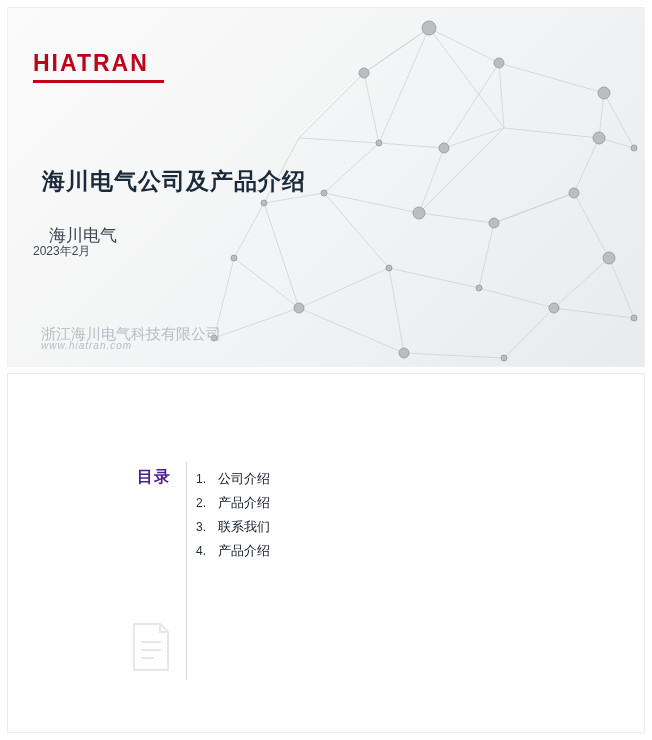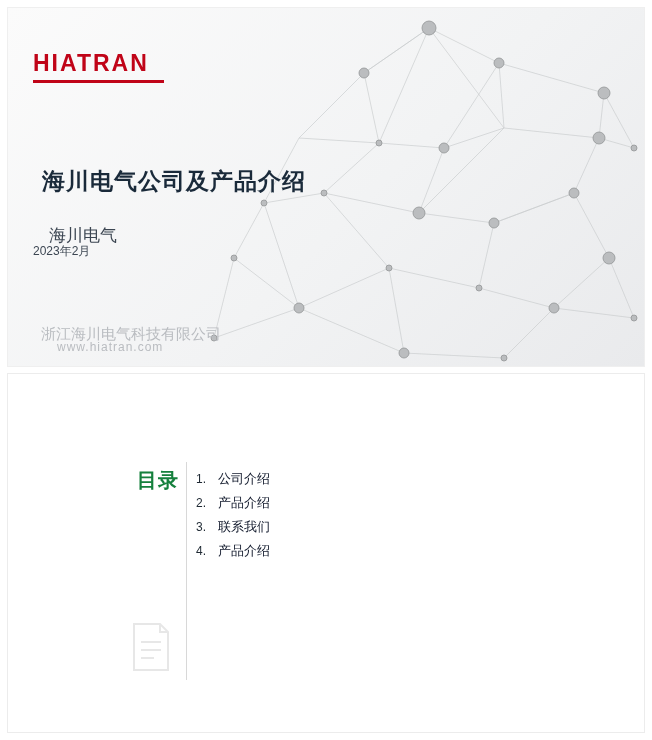--- a/index.html
+++ b/index.html
@@ -80,45 +80,46 @@
   }
   .s1-foot1 {
     position: absolute;
     left: 33px;
     top: 317px;
     font-size: 15px;
     color: #b9bcc0;
   }
   .s1-foot2 {
     position: absolute;
-    left: 49px;
+    left: 33px;
     top: 332px;
-    font-size: 12px;
+    font-size: 10px;
     letter-spacing: 1px;
     color: #b9bcc0;
+    font-style: italic;
   }
 
   
   .slide2 {
     position: absolute;
     left: 8px;
     top: 374px;
     width: 636px;
     height: 358px;
     background: #ffffff;
     box-shadow: 0 0 0 1px #ececec;
     overflow: hidden;
   }
   .toc-title {
     position: absolute;
     left: 137px;
     top: 467px;
-    font-size: 20px;
+    font-size: 16px;
     font-weight: bold;
-    color: #15803d;
+    color: #4c1d95;
     letter-spacing: 1px;
     text-align: center;
   }
   .toc-rule {
     position: absolute;
     left: 186px;
     top: 462px;
     width: 1px;
     height: 218px;
     background: #d8d8d8;

